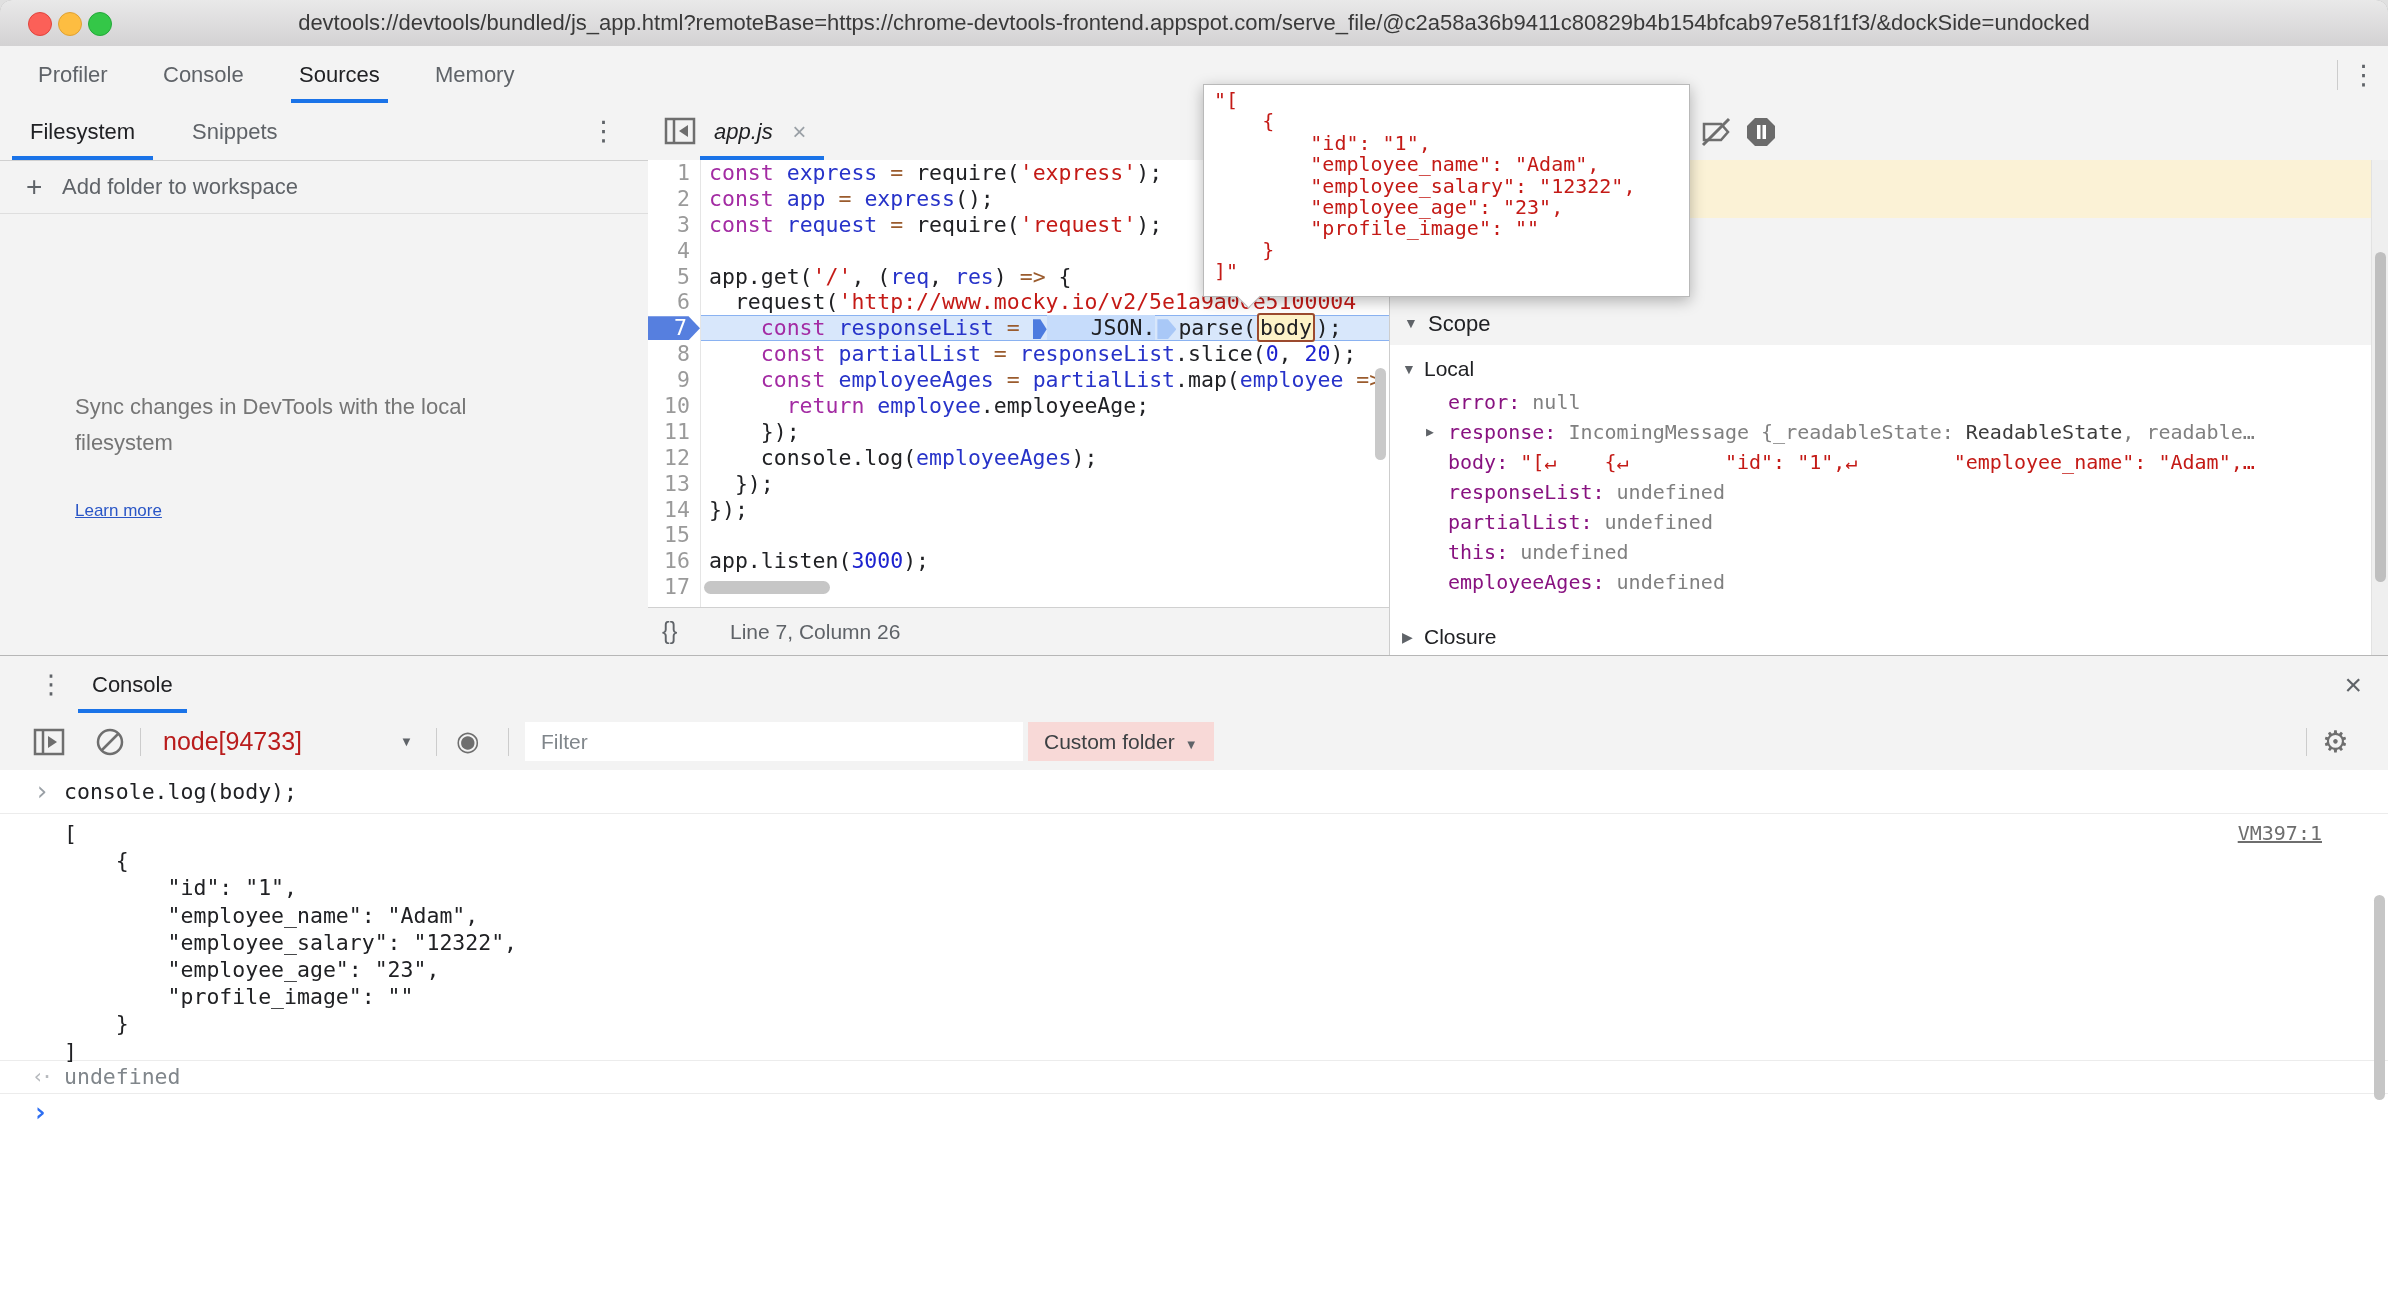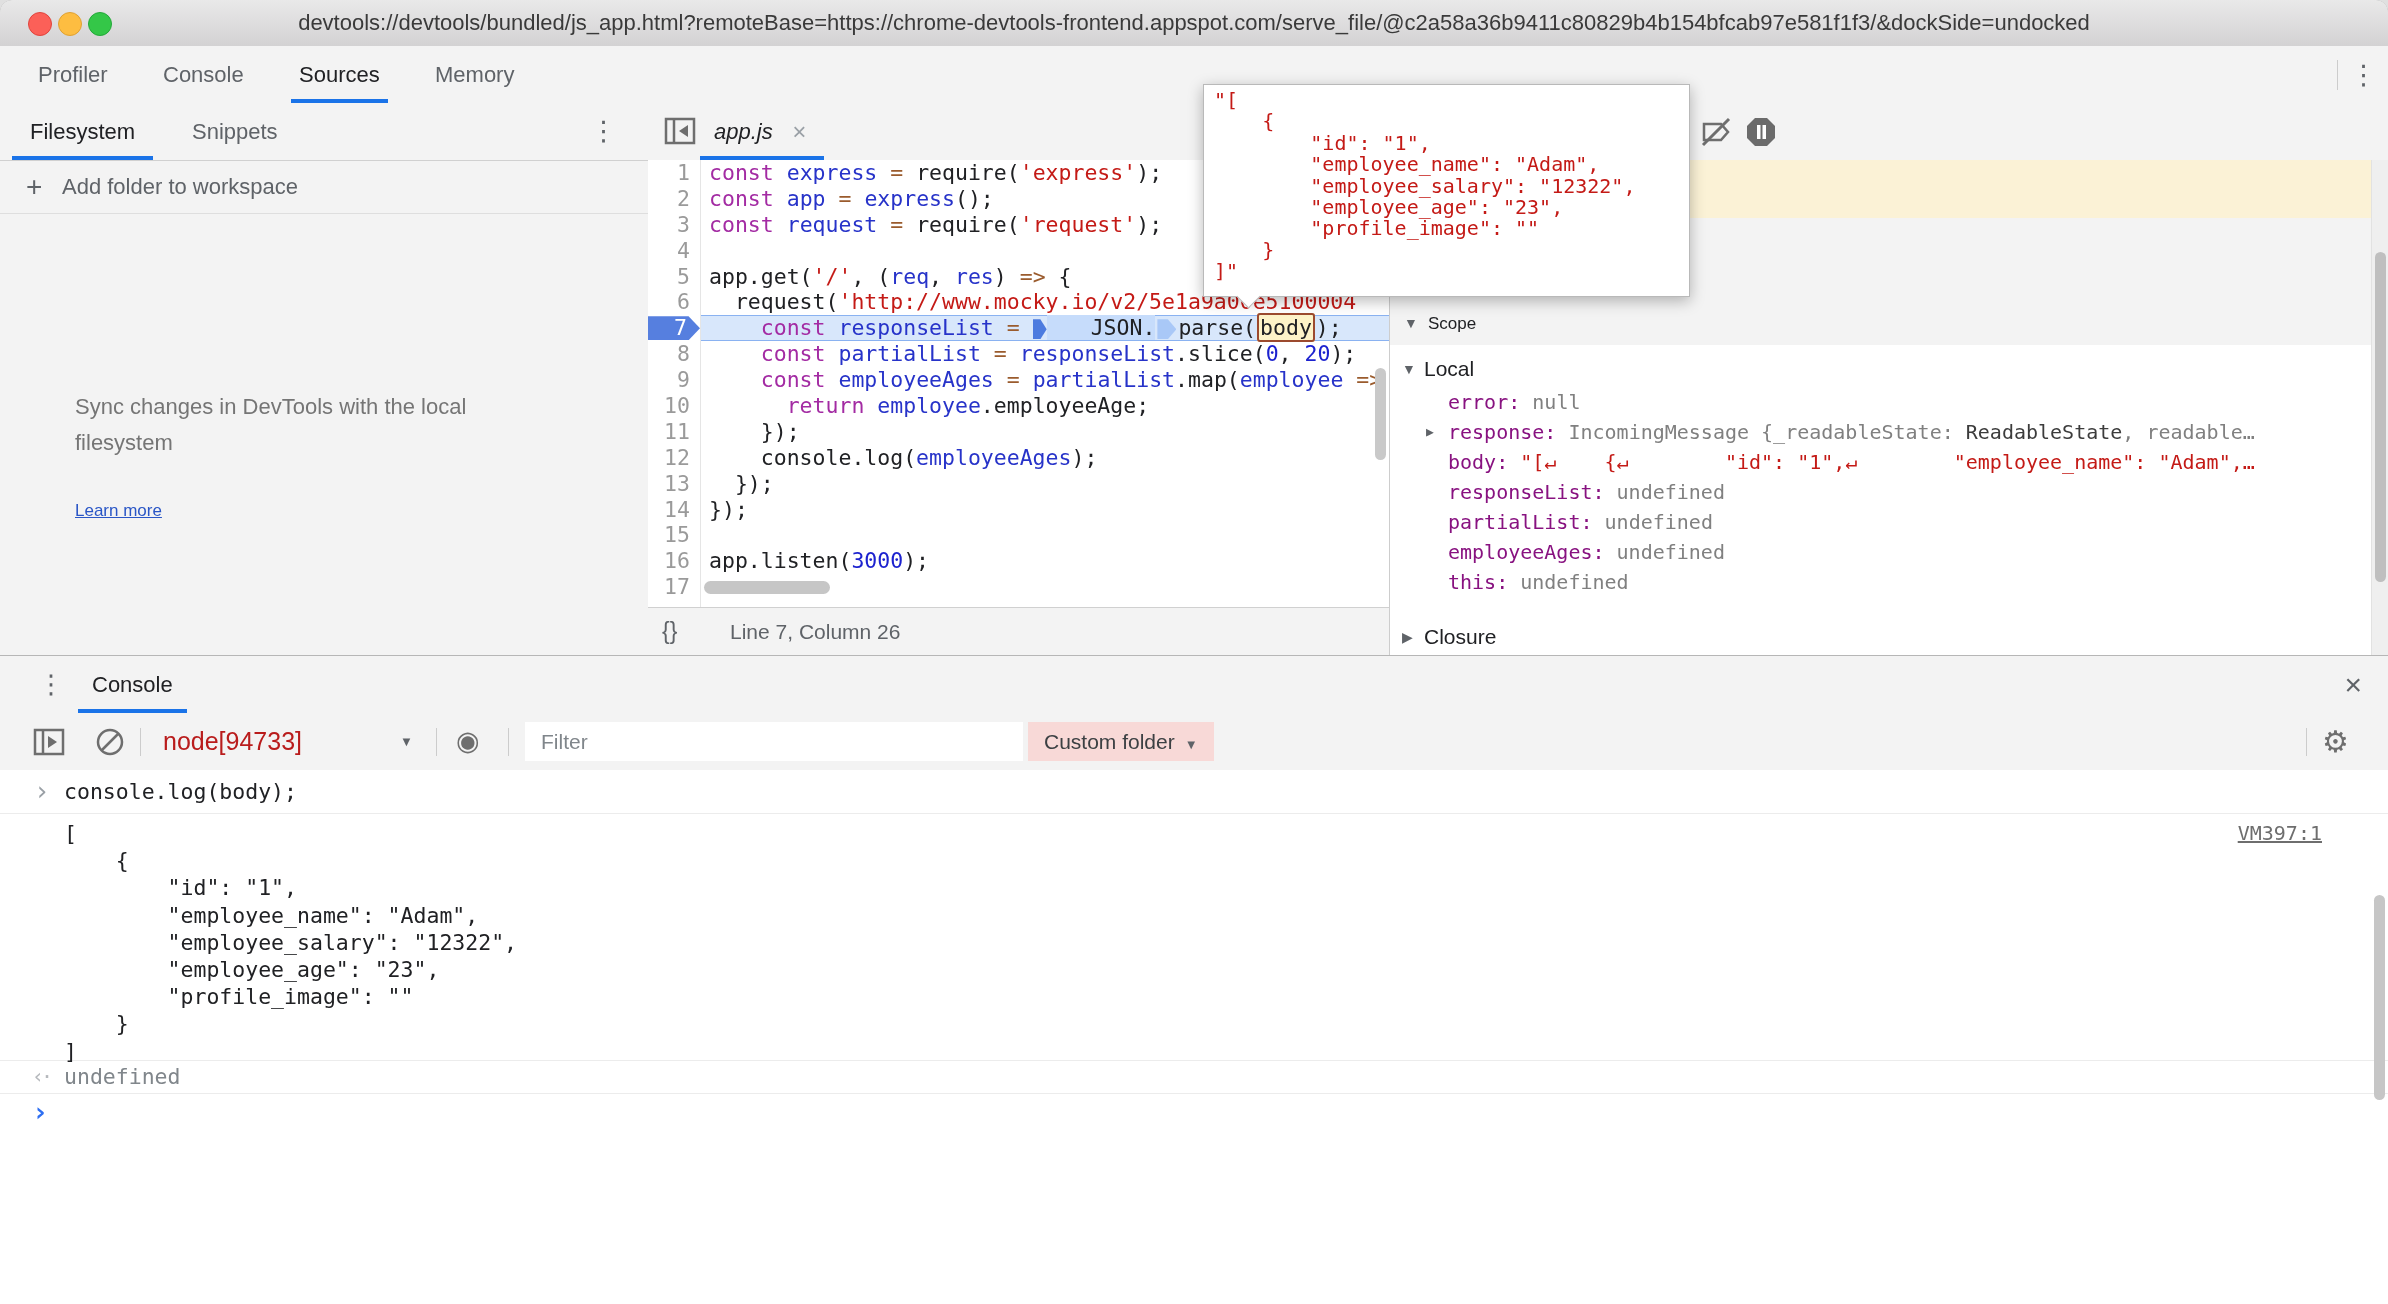--- a/index.html
+++ b/index.html
@@ -68,21 +68,21 @@
      font-size:21px;color:#5f6368;}
   .statusbar .br{position:absolute;left:14px;top:0;line-height:47px;font-size:23px;}
   .statusbar .pos{position:absolute;left:82px;top:0;line-height:47px;}
   
   .rightbar{position:absolute;left:1390px;top:103px;right:0;bottom:649px;background:#f3f3f3;}
   .dbgbar{position:absolute;left:0;top:0;right:0;height:57px;border-bottom:1px solid #d0d0d0;}
   .banner{position:absolute;left:0;top:57px;right:0;height:58px;background:#fbf2d6;border-bottom:1px solid #ddd6c0;}
   .secrow{position:absolute;left:0;right:0;height:42px;background:#f3f3f3;border-bottom:1px solid #d9d9d9;}
   .scopehead{position:absolute;left:0;top:199px;right:0;height:43px;background:#f3f3f3;border-bottom:1px solid #d9d9d9;}
   .scopehead .tri{position:absolute;left:14px;top:0;line-height:43px;font-size:14px;color:#5f6368;}
-  .scopehead .lbl{position:absolute;left:38px;top:0;line-height:43px;font-size:17px;color:#202124;}
+  .scopehead .lbl{position:absolute;left:38px;top:0;line-height:43px;font-size:22px;color:#202124;}
   .scopebody{position:absolute;left:0;top:242px;right:16px;bottom:0;background:#fff;overflow:hidden;}
   .localrow{position:absolute;left:0;top:8px;height:32px;width:100%;}
   .localrow .tri{position:absolute;left:12px;line-height:32px;font-size:14px;color:#5f6368;}
   .localrow .lbl{position:absolute;left:34px;line-height:32px;font-size:21px;color:#202124;}
   .scopeentries{position:absolute;left:0;top:42px;right:0;}
   .se{position:relative;height:30px;line-height:30px;white-space:pre;overflow:hidden;
       font-family:"DejaVu Sans Mono",monospace;font-size:20px;}
   .se .etri{position:absolute;left:36px;font-size:13px;color:#5f6368;}
   .se .body{position:absolute;left:58px;right:4px;overflow:hidden;white-space:pre;}
   .nm{color:#881280}.gv{color:#808080}.rv{color:#c41a16}.dk{color:#3c3c3c}
@@ -265,22 +265,22 @@
       <div class="localrow">
         <span class="tri">▼</span>
         <span class="lbl">Local</span>
       </div>
       <div class="scopeentries" id="scopeentries">
           <div class="se"><span class="body"><span class="nm">error: </span><span class="gv">null</span></span></div>
           <div class="se"><span class="etri">▶</span><span class="body"><span class="nm">response: </span><span class="gv">IncomingMessage </span><span class="gv">{_readableState: </span><span class="dk">ReadableState</span><span class="gv">, readable…</span></span></div>
           <div class="se"><span class="body"><span class="nm">body: </span><span class="rv">"[↵    {↵        "id": "1",↵        "employee_name": "Adam",…</span></span></div>
           <div class="se"><span class="body"><span class="nm">responseList: </span><span class="gv">undefined</span></span></div>
           <div class="se"><span class="body"><span class="nm">partialList: </span><span class="gv">undefined</span></span></div>
+          <div class="se"><span class="body"><span class="nm">this: </span><span class="gv">undefined</span></span></div>
           <div class="se"><span class="body"><span class="nm">employeeAges: </span><span class="gv">undefined</span></span></div>
-          <div class="se"><span class="body"><span class="nm">this: </span><span class="gv">undefined</span></span></div>
         </div>
       <div class="closurerow">
         <span class="tri">▶</span>
         <span class="lbl">Closure</span>
       </div>
     </div>
     <div class="sbtrack">
       <div class="vthumb-sb"></div>
     </div>
   </div>

